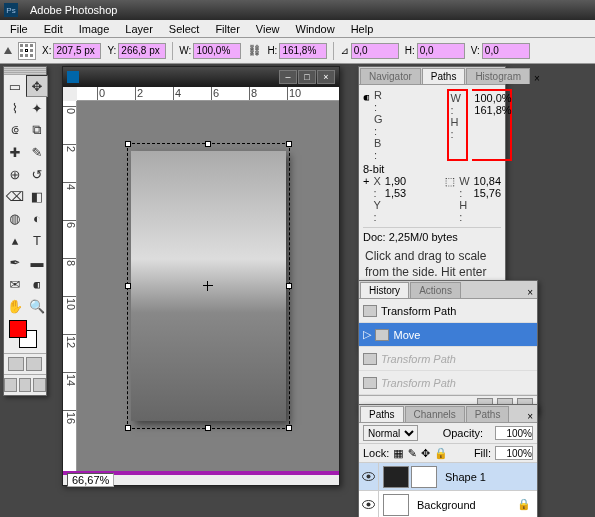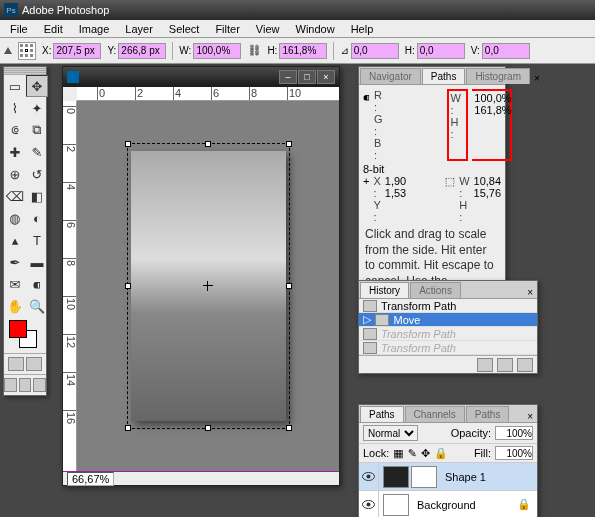--- a/index.html
+++ b/index.html
@@ -1,18 +1,18 @@
 <!DOCTYPE html>
 <html><head>
 <meta charset="utf-8">
 <style>
 *{margin:0;padding:0;box-sizing:border-box;font-family:Tahoma,Arial,sans-serif;font-size:11px;user-select:none}
 body{background:#464646;width:595px;height:517px;overflow:hidden;position:relative}
 .titlebar{background:linear-gradient(#5a5a5a,#2a2a2a);height:20px;display:flex;align-items:center;padding:0 4px;color:#fff}
-.titlebar .ps-icon{width:14px;height:14px;background:#0a3d62;margin-right:4px;display:inline-flex;align-items:center;justify-content:center;font-size:8px;color:#9bd}
+.titlebar .ps-icon{width:14px;height:14px;background:#0a3d62;margin-right:12px;display:inline-flex;align-items:center;justify-content:center;font-size:8px;color:#9bd}
 .menubar{background:#ededed;height:18px;display:flex;align-items:center;padding:0 2px;border-bottom:1px solid #999}
 .menubar span{padding:2px 8px;cursor:default}
 .optbar{background:#ededed;height:26px;display:flex;align-items:center;padding:0 4px;border-bottom:1px solid #999;gap:6px}
 .optbar .fld{display:flex;align-items:center;gap:2px}
 .optbar input{width:48px;height:16px;font-size:10px;border:1px solid #999;padding:0 2px;background:#f0abfc}
 .optbar .lbl{font-size:10px}
 .optbar .ref{width:18px;height:18px;border:1px solid #999;background:#fff;display:grid;grid-template:repeat(3,1fr)/repeat(3,1fr);gap:1px;padding:1px}
 .optbar .ref div{background:#888;width:3px;height:3px}
 .optbar .ref div.sel{background:#fff;border:1px solid #000}
 .optbar .tri{width:0;height:0;border-left:4px solid transparent;border-right:4px solid transparent;border-bottom:7px solid #555}
@@ -42,41 +42,41 @@
 .page{width:155px;height:270px;background:linear-gradient(#aaa,#ddd 40%,#888 60%,#666);box-shadow:4px 4px 8px rgba(0,0,0,.5);position:relative}
 .transform-box{position:absolute;border:1px dashed #000;top:-8px;left:-4px;right:-4px;bottom:-8px}
 .handle{width:6px;height:6px;background:#fff;border:1px solid #000;position:absolute}
 .h-tl{top:-3px;left:-3px}.h-tr{top:-3px;right:-3px}.h-bl{bottom:-3px;left:-3px}.h-br{bottom:-3px;right:-3px}
 .h-t{top:-3px;left:50%;margin-left:-3px}.h-b{bottom:-3px;left:50%;margin-left:-3px}
 .h-l{left:-3px;top:50%;margin-top:-3px}.h-r{right:-3px;top:50%;margin-top:-3px}
 .center-mark{position:absolute;top:50%;left:50%;width:10px;height:10px;margin:-5px 0 0 -5px}
 .center-mark::before,.center-mark::after{content:"";position:absolute;background:#000}
 .center-mark::before{left:4px;top:0;width:1px;height:10px}
 .center-mark::after{top:4px;left:0;height:1px;width:10px}
-.docwin .status{position:absolute;bottom:0;left:0;right:0;height:14px;background:#ededed;border-top:1px solid #a21caf;font-size:10px;padding:0 4px;display:flex;align-items:center}
+.docwin .status{position:absolute;bottom:0;left:0;right:0;height:14px;background:#ededed;border-top:4px solid #a21caf;font-size:10px;padding:0 4px;display:flex;align-items:center}
 .docwin .status .sbox{border:1px inset #aaa;padding:0 4px;background:#fff}
 .panel{position:absolute;background:#ededed;border:1px solid #666;box-shadow:2px 2px 5px rgba(0,0,0,.4)}
 .panel .ptabs{height:18px;display:flex;background:#d0d0d0;border-bottom:1px solid #999;align-items:flex-end}
 .panel .ptabs .tab{padding:2px 8px;font-size:10px;background:#c0c0c0;border:1px solid #999;border-bottom:none;margin-left:1px;color:#666;cursor:pointer}
 .panel .ptabs .tab.act{background:#ededed;color:#000}
 .panel .ptabs .x{margin-left:auto;padding:0 4px;cursor:pointer;font-size:10px}
 .info-body{padding:4px;font-size:10px}
 .info-row{display:flex;gap:20px;margin-bottom:2px}
 .info-col{display:flex;gap:4px}
 .info-col .labs{color:#444}
 .info-col .vals{min-width:40px}
 .red-box{border:2px solid #f00;padding:1px 2px;display:inline-block}
 .info-hint{font-size:12px;color:#333;padding:2px;line-height:1.3}
 .hist-body{font-size:10px}
-.hist-row{display:flex;align-items:center;height:14px;padding:0 4px;border-bottom:1px solid #ddd;gap:4px}
+.hist-row{display:flex;align-items:center;height:24px;padding:0 4px;border-bottom:1px solid #ddd;gap:4px}
 .hist-row.sel{background:#3d7dd6;color:#fff}
 .hist-row.dim{color:#aaa;font-style:italic}
 .hist-row .hicon{width:14px;height:12px;background:#ccc;border:1px solid #888}
 .layers-body{font-size:10px}
-.layers-opts{display:flex;align-items:center;padding:2px 4px;gap:4px;border-bottom:1px solid #ccc}
+.layers-opts{display:flex;align-items:center;padding:2px 4px;gap:12px;border-bottom:1px solid #ccc}
 .layers-opts select{font-size:10px;height:16px;border:1px solid #999}
 .layers-opts input{width:38px;font-size:10px;height:14px;border:1px solid #999;text-align:right}
 .lock-row{display:flex;align-items:center;padding:2px 4px;gap:4px;border-bottom:1px solid #ccc;font-size:10px}
 .lock-row input{width:38px;font-size:10px;height:14px;border:1px solid #999;text-align:right}
 .layer-row{display:flex;align-items:center;height:28px;border-bottom:1px solid #ccc;background:#fff}
 .layer-row.sel{background:#c8dcf4}
 .layer-row .eye{width:20px;display:flex;justify-content:center;border-right:1px solid #ccc;height:100%;align-items:center}
 .layer-row .thumbs{display:flex;gap:2px;padding:0 4px}
 .layer-row .thumb{width:26px;height:22px;border:1px solid #888;background:#fff}
 .layer-row .thumb.dark{background:#222}
@@ -269,20 +269,21 @@
             <span>+</span>
             <div class="labs">X :<br>Y :</div>
             <div class="vals"><span>1,90</span><br><span>1,53</span></div>
           </div>
         <div class="info-col">
             <span>⬚</span>
             <div class="labs">W :<br>H :</div>
             <div class="vals"><span>10,84</span><br><span>15,76</span></div>
           </div>
       </div>
+      <div style="margin:4px 0;border-top:1px solid #ccc;padding-top:3px">Doc: 2,25M/0 bytes</div>
       <div class="info-hint">Click and drag to scale from the side. Hit enter to commit. Hit escape to cancel. Use the spacebar to access the navigation tools.</div>
     </div>
   </div>
 
   <div class="panel" style="left:358px;top:216px;width:180px">
     <div class="ptabs">
       <div class="tab act">History</div>
       <div class="tab">Actions</div>
       <div class="x">×</div>
     </div>

